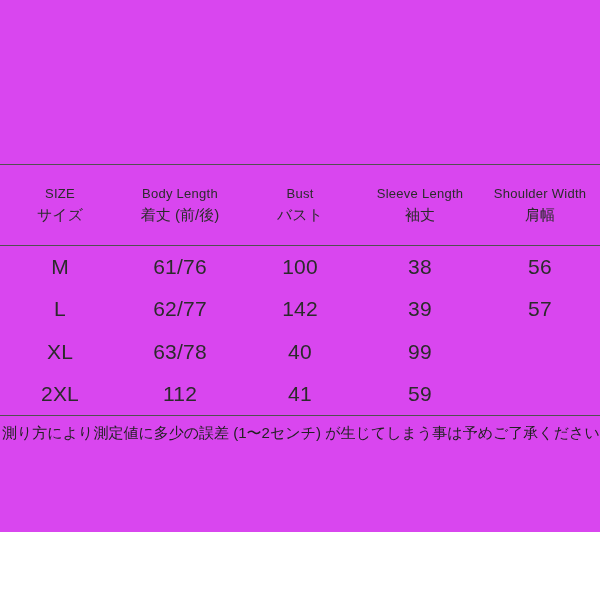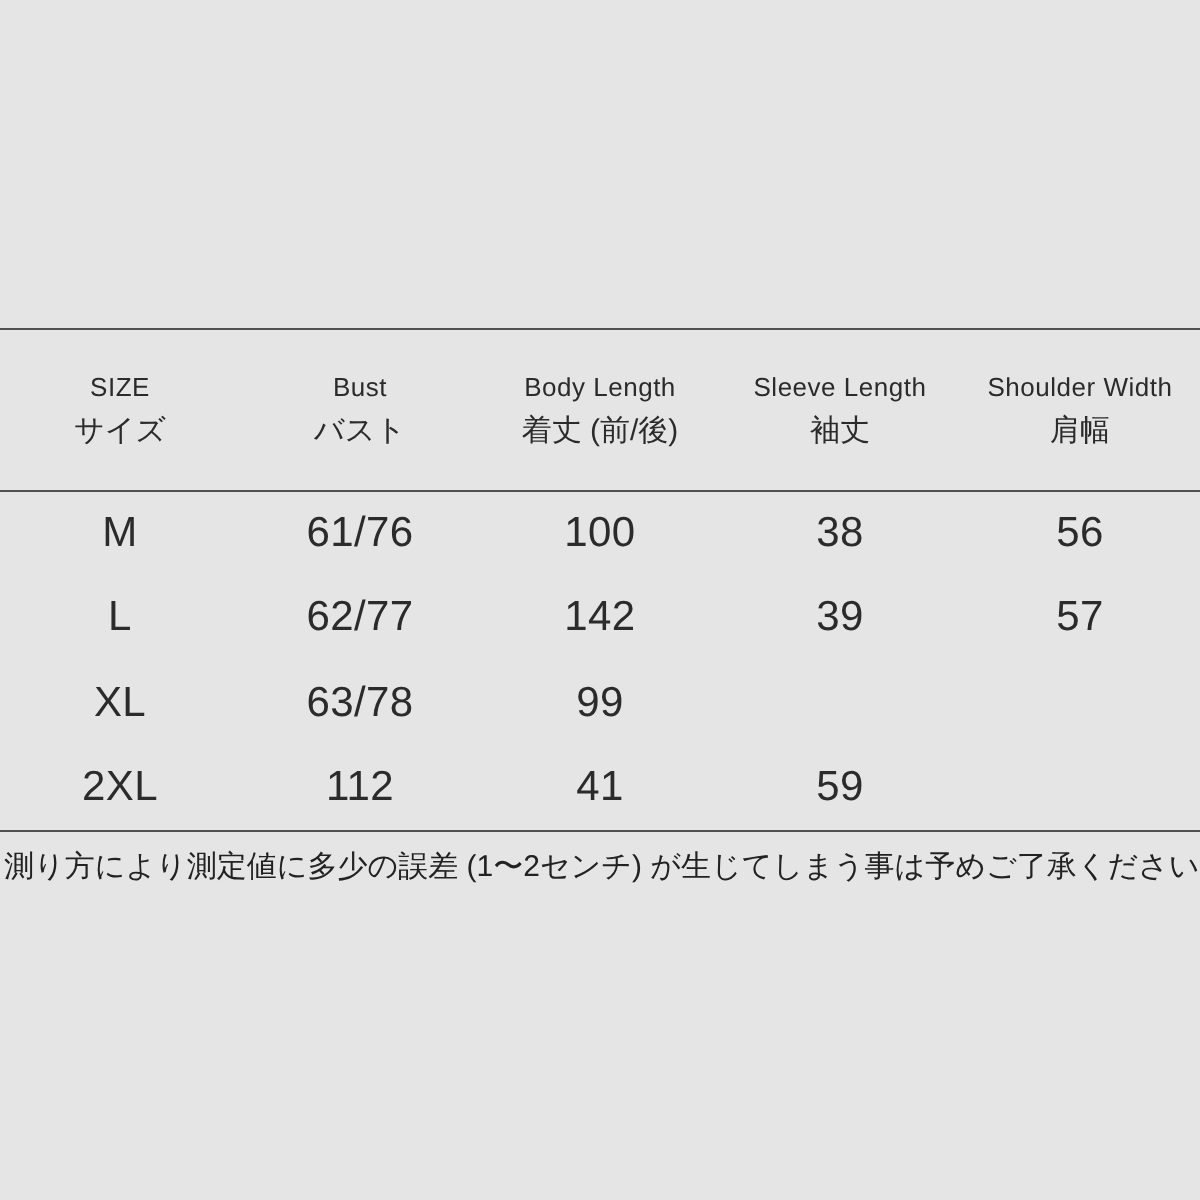--- a/index.html
+++ b/index.html
@@ -3,22 +3,22 @@
 <meta charset="utf-8">
 <style>
   html, body {
     margin: 0;
     padding: 0;
     background: #ffffff;
   }
   .sheet {
     position: relative;
     width: 600px;
-    height: 600px;
-    background: #e5e5e5;
+    height: 532px;
+    background: #d946ef;
     font-family: "Liberation Sans", "DejaVu Sans", sans-serif;
     color: #2b2b2b;
     overflow: hidden;
   }
   .chart-area {
     position: absolute;
     top: 164px;
     left: 0;
     width: 600px;
   }
@@ -80,26 +80,26 @@
 
 <div class="sheet">
   <div class="chart-area">
 
     <div class="header-row">
       <div class="col">
         <span class="hdr-en">SIZE</span>
         <span class="hdr-jp">サイズ</span>
       </div>
       <div class="col">
+        <span class="hdr-en">Body Length</span>
+        <span class="hdr-jp">着丈 (前/後)</span>
+      </div>
+      <div class="col">
         <span class="hdr-en">Bust</span>
         <span class="hdr-jp">バスト</span>
-      </div>
-      <div class="col">
-        <span class="hdr-en">Body Length</span>
-        <span class="hdr-jp">着丈 (前/後)</span>
       </div>
       <div class="col">
         <span class="hdr-en">Sleeve Length</span>
         <span class="hdr-jp">袖丈</span>
       </div>
       <div class="col">
         <span class="hdr-en">Shoulder Width</span>
         <span class="hdr-jp">肩幅</span>
       </div>
     </div>
@@ -118,20 +118,21 @@
         <div class="col cell">L</div>
         <div class="col cell">62/77</div>
         <div class="col cell">142</div>
         <div class="col cell">39</div>
         <div class="col cell">57</div>
       </div>
 
       <div class="data-row">
         <div class="col cell">XL</div>
         <div class="col cell">63/78</div>
+        <div class="col cell">40</div>
         <div class="col cell">99</div>
       </div>
 
       <div class="data-row">
         <div class="col cell">2XL</div>
         <div class="col cell">112</div>
         <div class="col cell">41</div>
         <div class="col cell">59</div>
       </div>
 

